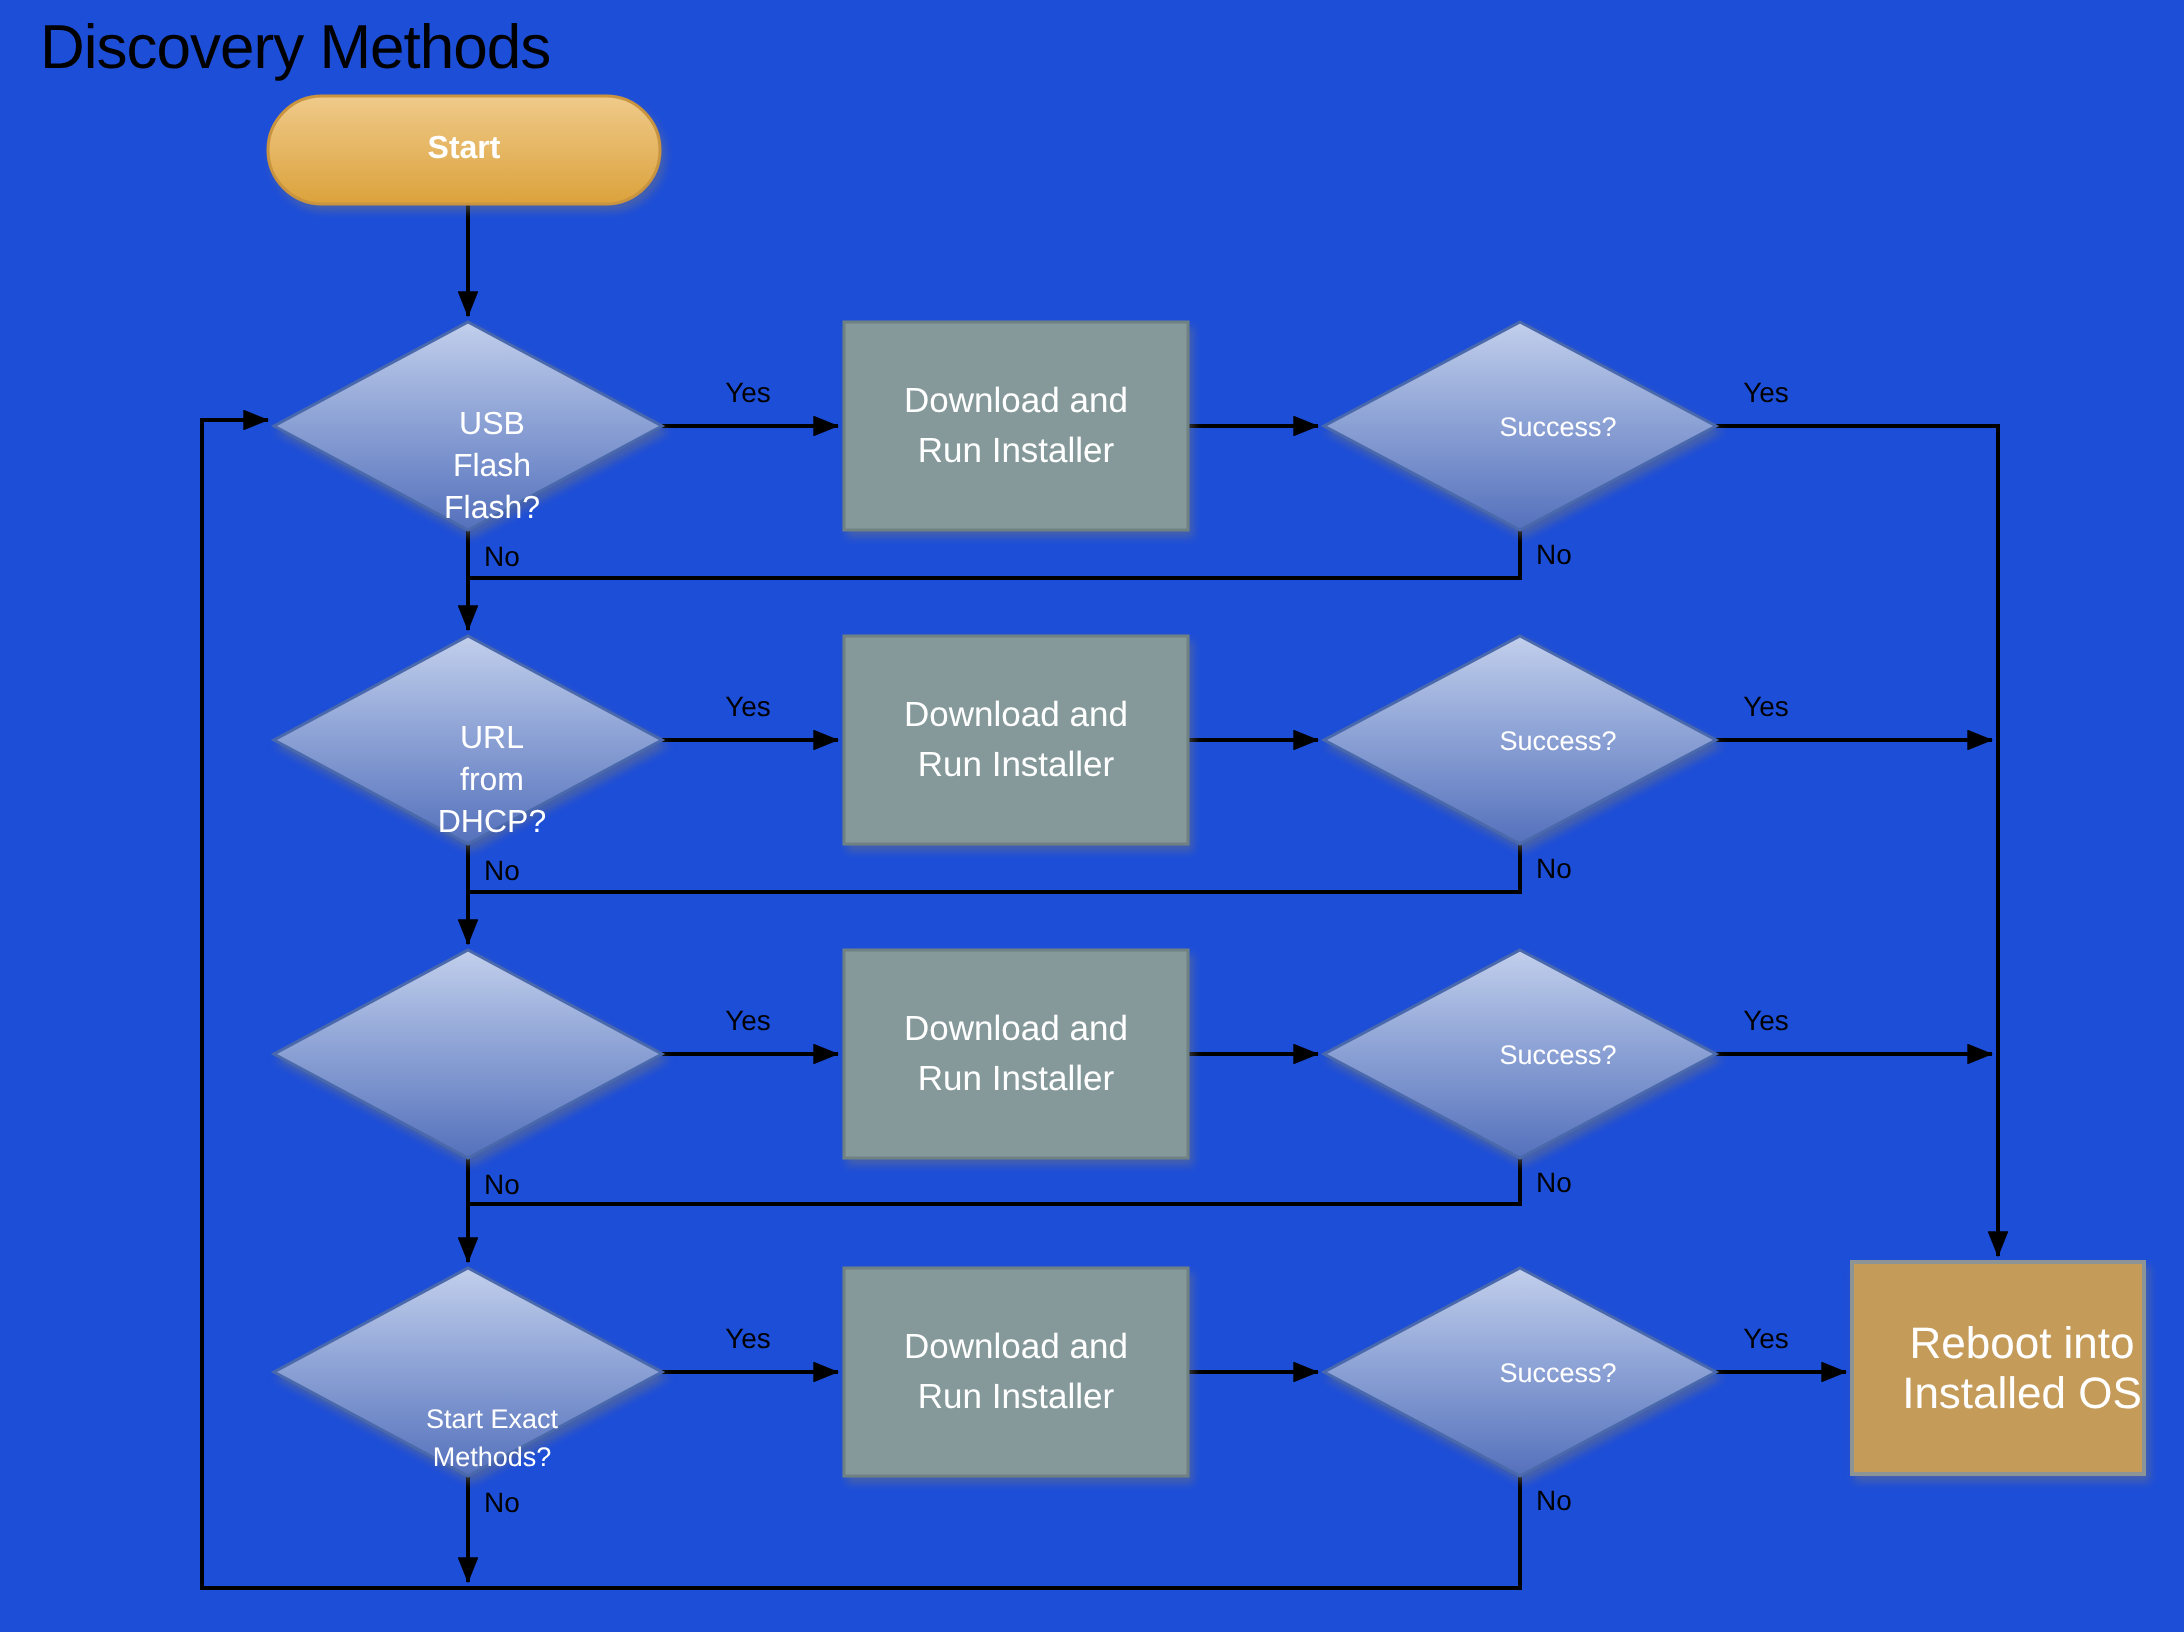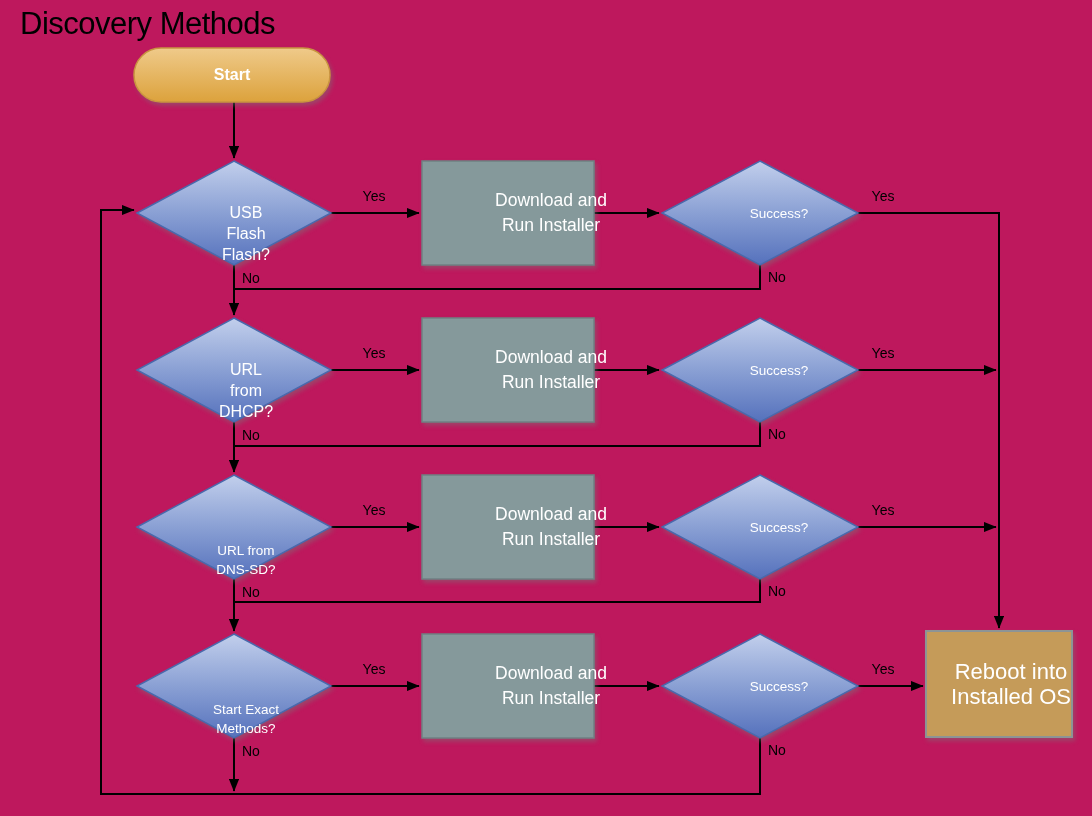--- a/index.html
+++ b/index.html
@@ -1,20 +1,20 @@
 <!DOCTYPE html>
 <html><head>
 <meta charset="utf-8">
 <style>
   html, body { margin: 0; padding: 0; background: #ffffff; }
   .canvas {
     position: relative;
     width: 1092px;
     height: 816px;
-    background: #be185d;
+    background: #1d4ed8;
     font-family: "Liberation Sans", sans-serif;
     overflow: hidden;
   }
   .canvas svg { position: absolute; left: 0; top: 0; }
 
   .shape { filter: drop-shadow(2px 3px 2px rgba(120,120,120,0.45)); }
   .conn  { stroke: #000000; stroke-width: 2; fill: none; }
 
   .lbl {
     position: absolute;
@@ -33,21 +33,21 @@
     font-size: 31px;
     letter-spacing: -0.5px;
     white-space: nowrap;
   }
   .start-lbl  { left: 134px; top: 48px; width: 196px; height: 54px; font-size: 16px; font-weight: bold; }
   .reboot-lbl { left: 926px; top: 631px; width: 170px; height: 106px; font-size: 22px; line-height: 25px; }
 
   .dec  { left: 149px; width: 194px; height: 104px; justify-content: flex-end; }
   .dec.big   { font-size: 16px;   line-height: 21px; }
   .dec.small { font-size: 13.5px; line-height: 19px; }
-  .inst { left: 422px; width: 172px; height: 104px; font-size: 17.5px; line-height: 25px; margin-left: 43px; }
+  .inst { left: 422px; width: 172px; height: 104px; font-size: 17.5px; line-height: 25px; }
   .succ { left: 681px; width: 196px; height: 104px; font-size: 13.5px; }
 
   .r0 { top: 161px; }
   .r1 { top: 318px; }
   .r2 { top: 475px; }
   .r3 { top: 634px; }
 
   .edge {
     position: absolute;
     color: #000000;
@@ -159,24 +159,20 @@
   <div class="lbl inst r1">
     <div>Download and</div>
     <div>Run Installer</div>
   </div>
   <div class="lbl succ r1">Success?</div>
   <div class="edge yes1" style="top:345px">Yes</div>
   <div class="edge yes2" style="top:345px">Yes</div>
   <div class="edge no1" style="top:427px">No</div>
   <div class="edge no2" style="top:426px">No</div>
 
-  <div class="lbl dec small r2">
-    <div>URL from</div>
-    <div>DNS-SD?</div>
-  </div>
   <div class="lbl inst r2">
     <div>Download and</div>
     <div>Run Installer</div>
   </div>
   <div class="lbl succ r2">Success?</div>
   <div class="edge yes1" style="top:502px">Yes</div>
   <div class="edge yes2" style="top:502px">Yes</div>
   <div class="edge no1" style="top:584px">No</div>
   <div class="edge no2" style="top:583px">No</div>
 

